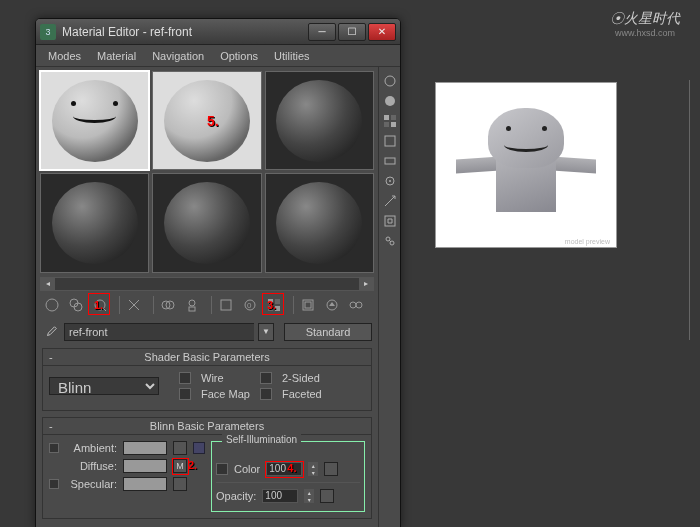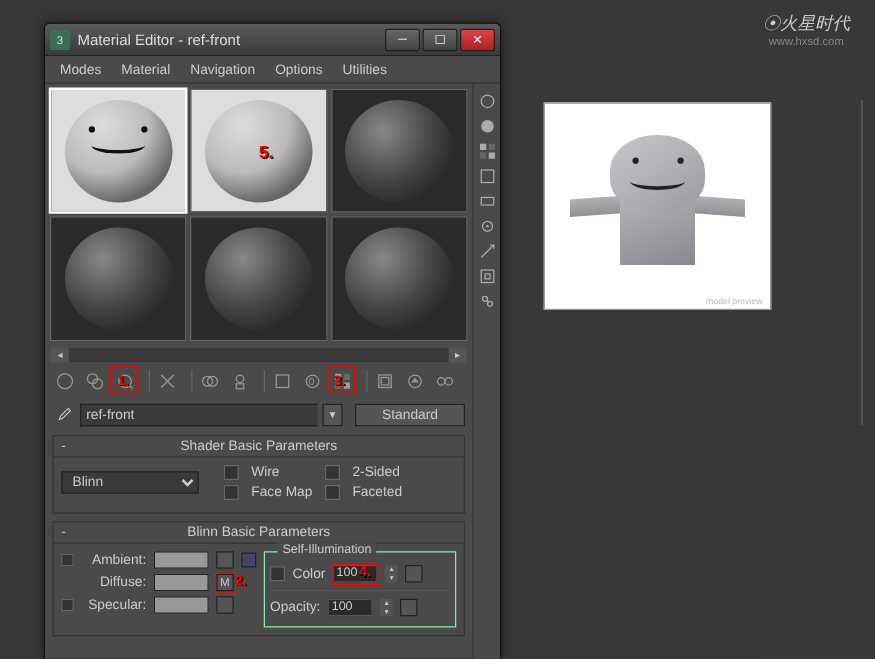--- a/index.html
+++ b/index.html
@@ -51,21 +51,21 @@
 .nameinput { flex: 1; height: 18px; background: #3a3a3a; border: 1px solid #222; border-right: none; color: #ccc; font-size: 11px; padding: 0 4px; }
 .dropdown-btn { width: 16px; height: 18px; background: #555; border: 1px solid #222; color: #ccc; font-size: 8px; display: flex; align-items: center; justify-content: center; cursor: pointer; }
 .typebtn { width: 88px; height: 18px; background: #555; border: 1px solid #222; color: #ccc; font-size: 11px; display: flex; align-items: center; justify-content: center; cursor: pointer; margin-left: 6px; }
 
 .rollout { margin: 3px 2px; border: 1px solid #333; background: #4a4a4a; }
 .rollhead { background: #4a4a4a; color: #ccc; font-size: 11px; text-align: center; padding: 2px; border-bottom: 1px solid #333; position: relative; cursor: pointer; }
 .rollhead .minus { position: absolute; left: 6px; top: 2px; font-size: 11px; }
 .rollbody { padding: 6px; font-size: 11px; color: #ccc; }
 
 .row { display: flex; align-items: center; gap: 6px; margin-bottom: 4px; }
-.shader-select { flex:0 0 110px; height: 18px; background: #3a3a3a; border: 1px solid #222; color: #ccc; font-size: 11px; padding: 0 4px; }
+.shader-select { flex:0 0 110px; height: 18px; background: #3a3a3a; border: 1px solid #222; color: #ccc; font-size: 15px; padding: 0 4px; }
 .chk { width: 12px; height: 12px; background: #333; border: 1px solid #666; cursor: pointer; display:inline-block; }
 .lbl { font-size: 11px; color: #ccc; }
 
 .blinn-body { display: flex; gap: 6px; }
 .leftcol { flex: 1; }
 .rightcol { flex: 1; border: 1px solid #86efac; padding: 4px; position: relative; }
 .rightcol .grptitle { position: absolute; top: -8px; left: 10px; background: #4a4a4a; padding: 0 4px; font-size: 10px; color: #ccc; }
 .swatch { width: 44px; height: 14px; background: #999; border: 1px solid #222; cursor: pointer; }
 .smallbtn { width: 14px; height: 14px; background: #555; border: 1px solid #222; font-size: 9px; color: #ccc; display: flex; align-items: center; justify-content: center; cursor: pointer; position: relative; }
 .spinner { width: 36px; height: 14px; background: #2a2a2a; border: 1px solid #555; color: #ccc; font-size: 10px; padding: 0 2px; display: flex; align-items: center; }
@@ -306,21 +306,21 @@
               </div>
               <div class="row">
                 <span class="chk" style="width:10px;height:10px"></span>
                 <span class="lbl" style="width:52px;text-align:right">Specular:</span>
                 <div class="swatch"></div>
                 <div class="smallbtn"></div>
               </div>
             </div>
             <div class="rightcol">
               <div class="grptitle">Self-Illumination</div>
-              <div class="row" style="margin-top:6px">
+              <div class="row" style="margin-top:16px">
                 <span class="chk"></span>
                 <span class="lbl">Color</span>
                 <div class="spinner" style="position:relative">
                   <span>100</span>
                   <div class="redbox" style="left:-2px;top:-2px;width:39px;height:17px"></div>
                   <span class="annot" style="left:20px;top:-1px;font-size:11px">4.</span>
                 </div>
                 <div class="spinbtns">
                     <div class="spinbtn">▴</div>
                     <div class="spinbtn">▾</div>

